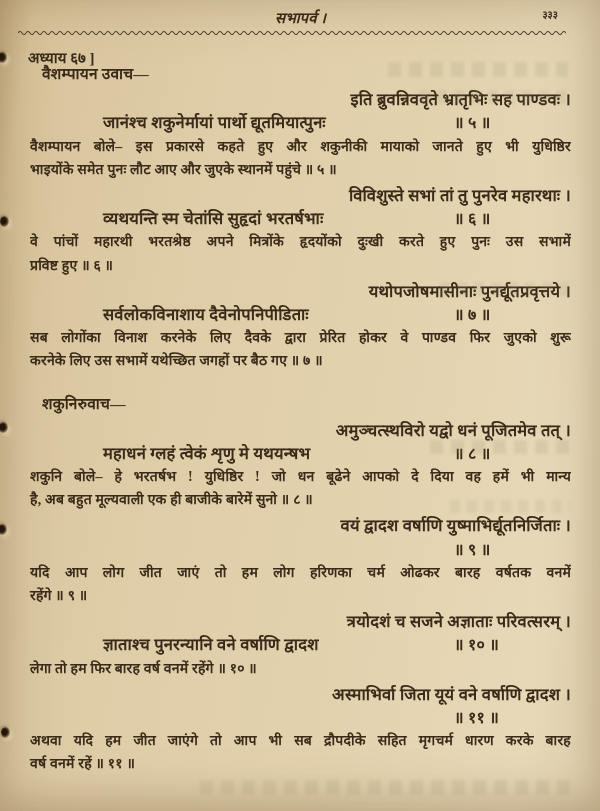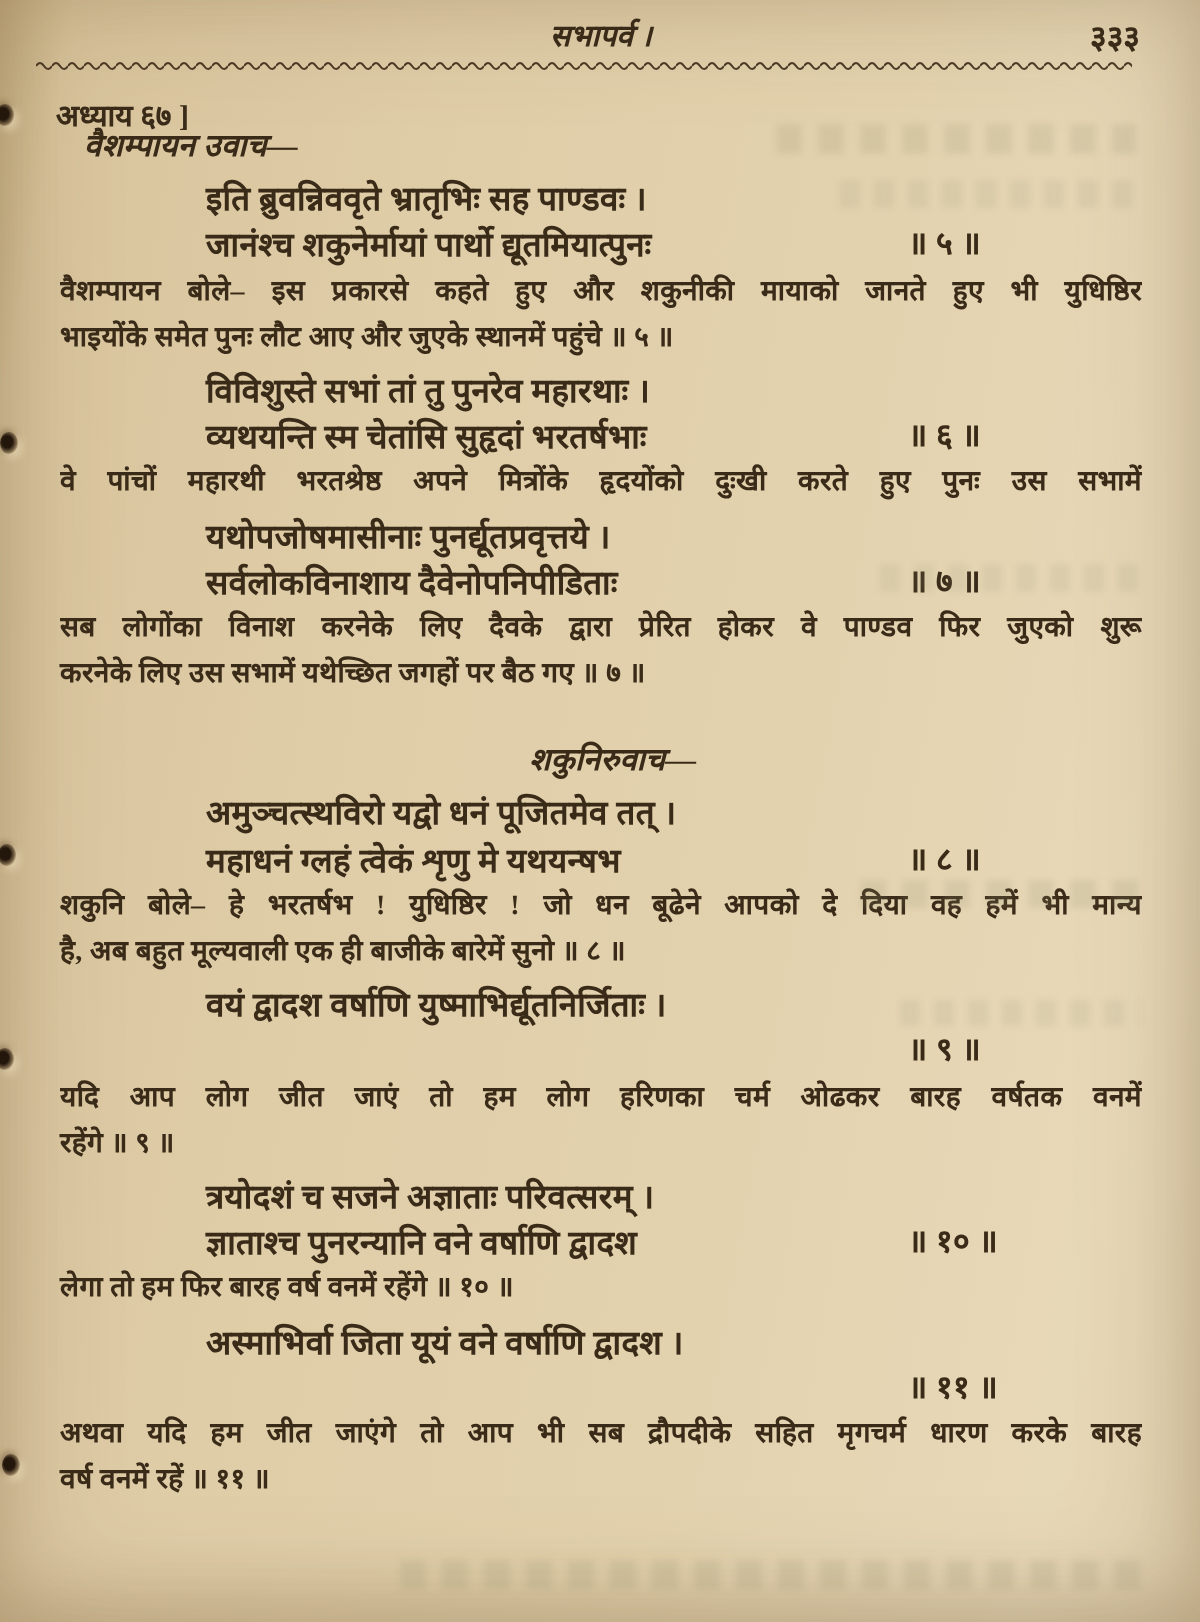--- a/index.html
+++ b/index.html
@@ -10,29 +10,29 @@
     background:
       linear-gradient(100deg, #c9b286 0%, #d8c49c 5%, #dfcda8 30%, #e3d2ae 62%, #e7d8b8 88%, #e2d2b0 100%);
     box-shadow: inset 0 0 60px rgba(120,90,50,.28), inset 0 -12px 30px rgba(110,85,50,.18);
     font-family:"Liberation Serif","DejaVu Serif",serif;
     color:#3a2b19;
   }
   
   .header{position:absolute;top:7px;left:28px;right:24px;height:22px;font-size:15px;font-weight:bold;}
   .hdr-left{position:absolute;left:0;top:0;margin-top:40px;}
   .hdr-center{position:absolute;left:50%;transform:translateX(-53%);top:0;font-style:italic;}
-  .hdr-right{position:absolute;right:6px;top:0;font-size:16px;}
+  .hdr-right{position:absolute;right:18px;top:0;font-size:10px;}
   .rule{position:absolute;top:29px;left:18px;}
   
   .content{position:absolute;top:56px;left:30px;width:541px;}
   .line{position:relative;height:23.2px;line-height:23.2px;font-size:16px;font-weight:bold;white-space:nowrap;letter-spacing:.2px;}
-  .speaker{margin-top:6px;padding-left:12px;font-size:15.5px;font-style:italic;}
-  .gap-top{margin-top:20px;text-align:center;}
+  .speaker{margin-top:6px;padding-left:12px;font-size:15.5px;}
+  .gap-top{margin-top:20px;}
   .shloka{padding-left:73px;font-size:16.5px;}
-  .shloka.first{margin-top:3px;}
+  .shloka.first{margin-top:3px;text-align:right;}
   .vnum{position:absolute;left:424px;top:0;font-size:16px;}
   .prose{font-size:14px;}
   .fill{white-space:normal;text-align:justify;text-align-last:justify;overflow:hidden;}
   
   .hole{position:absolute;width:9px;height:11px;border-radius:50%;
     background:radial-gradient(ellipse at 40% 45%, #23160b 0 35%, rgba(60,40,20,.55) 60%, rgba(120,90,50,.0) 75%);
     box-shadow: 2px 2px 4px rgba(230,215,180,.8), -1px -1px 3px rgba(90,65,35,.5);}
   
   .ghost{position:absolute;filter:blur(1.6px);opacity:.5;pointer-events:none;
     background:repeating-linear-gradient(90deg, rgba(150,148,110,.35) 0 13px, rgba(150,148,110,0) 13px 21px);}
@@ -68,20 +68,21 @@
     </div>
     <div class="line prose fill">वैशम्पायन बोले– इस प्रकारसे कहते हुए और शकुनीकी मायाको जानते हुए भी युधिष्ठिर</div>
     <div class="line prose">भाइयोंके समेत पुनः लौट आए और जुएके स्थानमें पहुंचे ॥ ५ ॥</div>
 
     <div class="line shloka first">विविशुस्ते सभां तां तु पुनरेव महारथाः ।</div>
     <div class="line shloka">
       <span>व्यथयन्ति स्म चेतांसि सुहृदां भरतर्षभाः</span>
       <span class="vnum">॥ ६ ॥</span>
     </div>
     <div class="line prose fill">वे पांचों महारथी भरतश्रेष्ठ अपने मित्रोंके हृदयोंको दुःखी करते हुए पुनः उस सभामें</div>
+    <div class="line prose">प्रविष्ट हुए ॥ ६ ॥</div>
 
     <div class="line shloka first">यथोपजोषमासीनाः पुनर्द्यूतप्रवृत्तये ।</div>
     <div class="line shloka">
       <span>सर्वलोकविनाशाय दैवेनोपनिपीडिताः</span>
       <span class="vnum">॥ ७ ॥</span>
     </div>
     <div class="line prose fill">सब लोगोंका विनाश करनेके लिए दैवके द्वारा प्रेरित होकर वे पाण्डव फिर जुएको शुरू</div>
     <div class="line prose">करनेके लिए उस सभामें यथेच्छित जगहों पर बैठ गए ॥ ७ ॥</div>
 
     <div class="line speaker gap-top">शकुनिरुवाच—</div>

